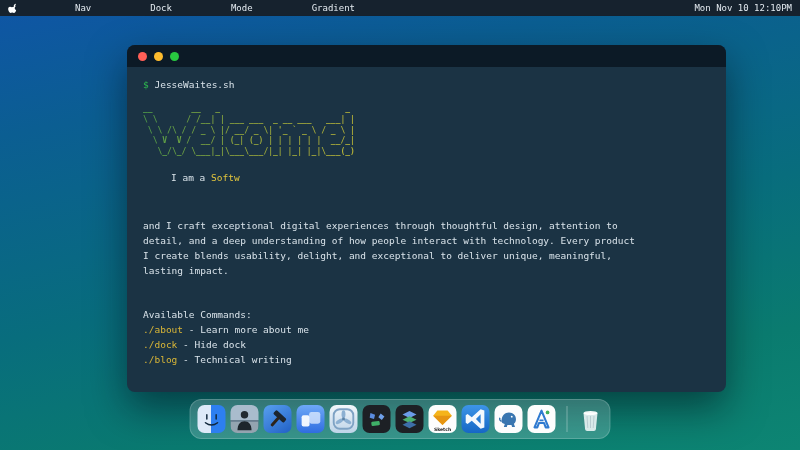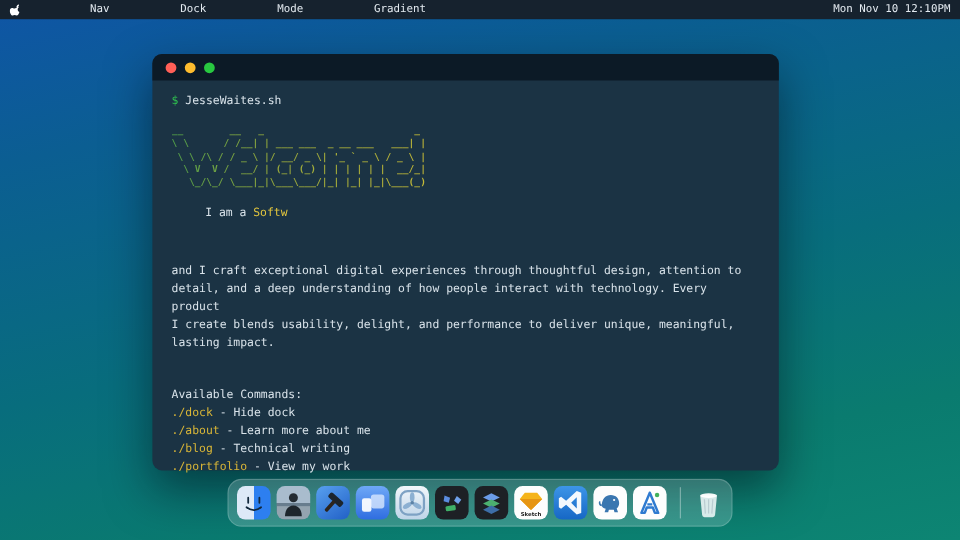--- a/index.html
+++ b/index.html
@@ -6,21 +6,21 @@
   .desktop{position:relative;width:800px;height:450px;overflow:hidden;
     font-family:"DejaVu Sans Mono",monospace;
     background:linear-gradient(168deg,#0f55a6 0%,#0b5e92 22%,#086d7d 55%,#0a7b6f 80%,#0d8573 100%);}
   
   .menubar{position:absolute;top:0;left:0;right:0;height:16px;background:#16222e;
     display:flex;align-items:center;padding:0 8px;color:#e3eaf0;font-size:9px;}
   .menubar .mitem{margin-right:15px;cursor:default;margin-left:44px;}
   .menubar .apple{width:11px;height:12px;margin-right:12px;display:flex;align-items:center;}
   .menubar .clock{margin-left:auto;}
   
-  .window{position:absolute;left:127px;top:45px;width:522px;height:347px;border-radius:8px;
+  .window{position:absolute;left:127px;top:45px;width:599px;height:347px;border-radius:8px;
     background:#1b3344;box-shadow:0 16px 38px rgba(0,10,20,.5);}
   .titlebar{height:22px;background:#0c1a26;border-radius:8px 8px 0 0;
     display:flex;align-items:center;padding-left:11px;gap:7px;}
   .light{width:9px;height:9px;border-radius:50%;}
   .l-red{background:#ff5f57;} .l-yel{background:#febc2e;} .l-grn{background:#28c840;}
   .content{padding:10px 16px 0;font-size:9.5px;line-height:15px;color:#d9e3ea;}
   .prompt{color:#2fbf4f;}
   .ascii{margin:12px 0 12px;font-size:8px;line-height:10.8px;font-weight:bold;white-space:pre;
     background:linear-gradient(92deg,#4f9d49 0%,#98a93c 18%,#c7bb37 45%,#9fae3c 65%,#d2c43a 85%,#b9b535 100%);
     -webkit-background-clip:text;background-clip:text;color:transparent;}
@@ -78,29 +78,28 @@
       </div>
       <pre class="ascii">__        __   _                          _ 
 \ \      / /__| | ___ ___  _ __ ___   ___| |
  \ \ /\ / / _ \ |/ __/ _ \| '_ ` _ \ / _ \ |
   \ V  V /  __/ | (_| (_) | | | | | |  __/_|
    \_/\_/ \___|_|\___\___/|_| |_| |_|\___(_)</pre>
       <div class="intro"><span>I am a </span><span class="typed">Softw</span></div>
       <div class="bio">
         <div>and I craft exceptional digital experiences through thoughtful design, attention to</div>
         <div>detail, and a deep understanding of how people interact with technology. Every product</div>
-        <div>I create blends usability, delight, and performance to deliver unique, meaningful,</div>
+        <div>I create blends usability, delight, and exceptional to deliver unique, meaningful,</div>
         <div>lasting impact.</div>
       </div>
       <div class="cmd-title">Available Commands:</div>
       <div>
+        <div><span class="cmd">./about</span><span> - Learn more about me</span></div>
         <div><span class="cmd">./dock</span><span> - Hide dock</span></div>
-        <div><span class="cmd">./about</span><span> - Learn more about me</span></div>
         <div><span class="cmd">./blog</span><span> - Technical writing</span></div>
-        <div><span class="cmd">./portfolio</span><span> - View my work</span></div>
       </div>
     </div>
   </div>
 
   <div class="dock">
 
     <div class="dicon i-finder">
       <svg viewBox="0 0 30 30">
           <path d="M10 10.5v4.5M20 10.5v4.5" stroke="#12283d" stroke-width="1.6" stroke-linecap="round"></path>
           <path d="M8.5 19c4.3 3.3 8.7 3.3 13 0" stroke="#12283d" stroke-width="1.6" fill="none" stroke-linecap="round"></path>

